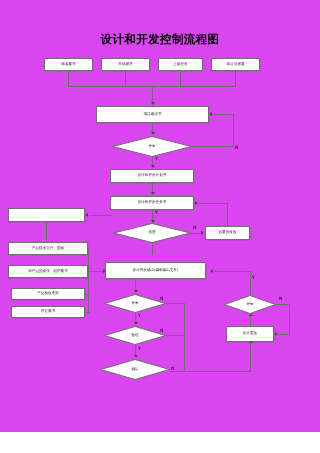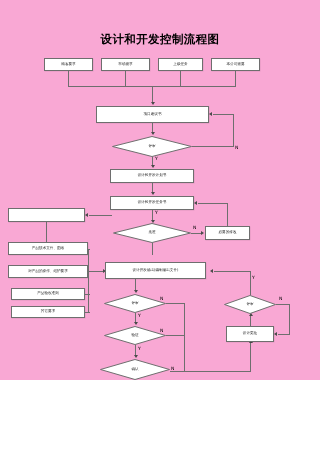--- a/index.html
+++ b/index.html
@@ -6,22 +6,22 @@
     margin: 0;
     padding: 0;
     background: #ffffff;
   }
   body {
     font-family: "DejaVu Sans", "Liberation Sans", sans-serif;
   }
   #page {
     position: relative;
     width: 320px;
-    height: 380px;
-    background: #f9a8d4;
+    height: 432px;
+    background: #d946ef;
     overflow: hidden;
   }
   #title {
     position: absolute;
     left: 0;
     top: 32px;
     width: 320px;
     text-align: center;
     font-size: 11.5px;
     font-weight: bold;

